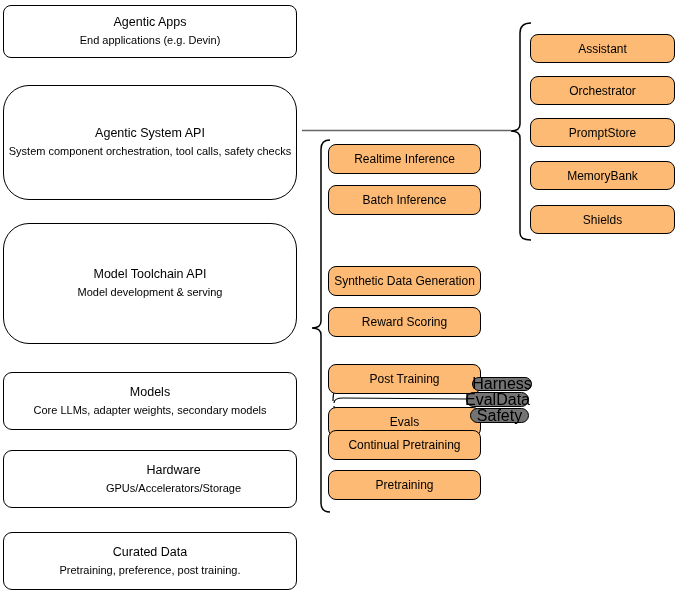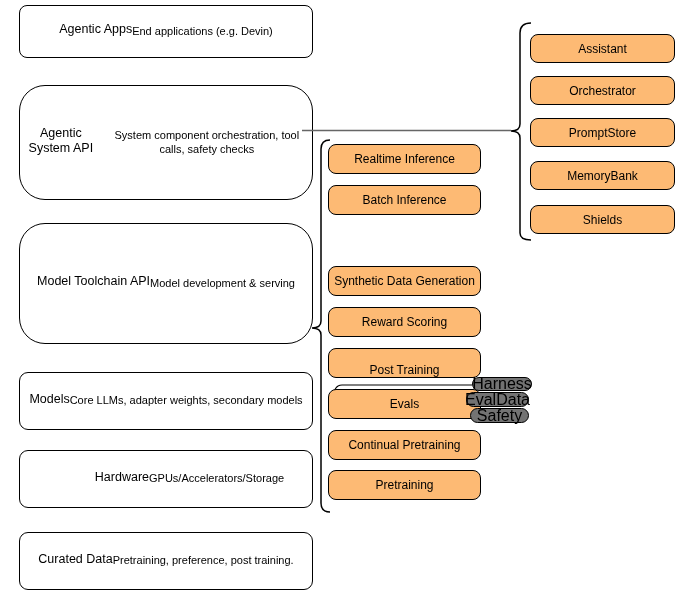--- a/index.html
+++ b/index.html
@@ -2,23 +2,23 @@
 <html><head>
 <meta charset="utf-8">
 <style>
   html,body{margin:0;padding:0;background:#fff;}
   .canvas{
     position:relative;width:682px;height:591px;background:#ffffff;
     font-family:"Liberation Sans", sans-serif;color:#000;overflow:hidden;
   }
   .overlay{position:absolute;left:0;top:0;width:682px;height:591px;z-index:2;pointer-events:none;}
   .lbox{
-    position:absolute;left:19px;width:294px;box-sizing:border-box;
+    position:absolute;left:3px;width:294px;box-sizing:border-box;
     border:1.5px solid #000;background:#fff;z-index:1;
-    display:flex;flex-direction:row;align-items:center;justify-content:center;text-align:center;
+    display:flex;flex-direction:column;align-items:center;justify-content:center;text-align:center;
   }
   .lbox .title{font-size:12.5px;line-height:1.2;margin-bottom:4px;}
   .lbox .sub{font-size:11px;line-height:1.2;}
   .node{
     position:absolute;box-sizing:border-box;border:1.5px solid #000;border-radius:8px;background:#fdba74;
     display:flex;align-items:center;justify-content:center;font-size:12px;z-index:3;
   }
   .mid{left:328px;width:153px;height:30px;}
   .rgt{left:530px;width:145px;height:29px;}
   .pill{
@@ -79,24 +79,24 @@
     </div>
   <div class="node mid" style="top:185px;">
       <span>Batch Inference</span>
     </div>
   <div class="node mid" style="top:266px;">
       <span>Synthetic Data Generation</span>
     </div>
   <div class="node mid" style="top:307px;">
       <span>Reward Scoring</span>
     </div>
-  <div class="node mid" style="top:348px;align-items:flex-end;">
+  <div class="node mid" style="top:364px;">
       <span>Post Training</span>
     </div>
-  <div class="node mid" style="top:389px;">
+  <div class="node mid" style="top:407px;">
       <span>Evals</span>
     </div>
   <div class="node mid" style="top:430px;">
       <span>Continual Pretraining</span>
     </div>
   <div class="node mid" style="top:470px;">
       <span>Pretraining</span>
     </div>
 
   <div class="pill" style="left:472px;top:377px;width:60px;height:14px;">

